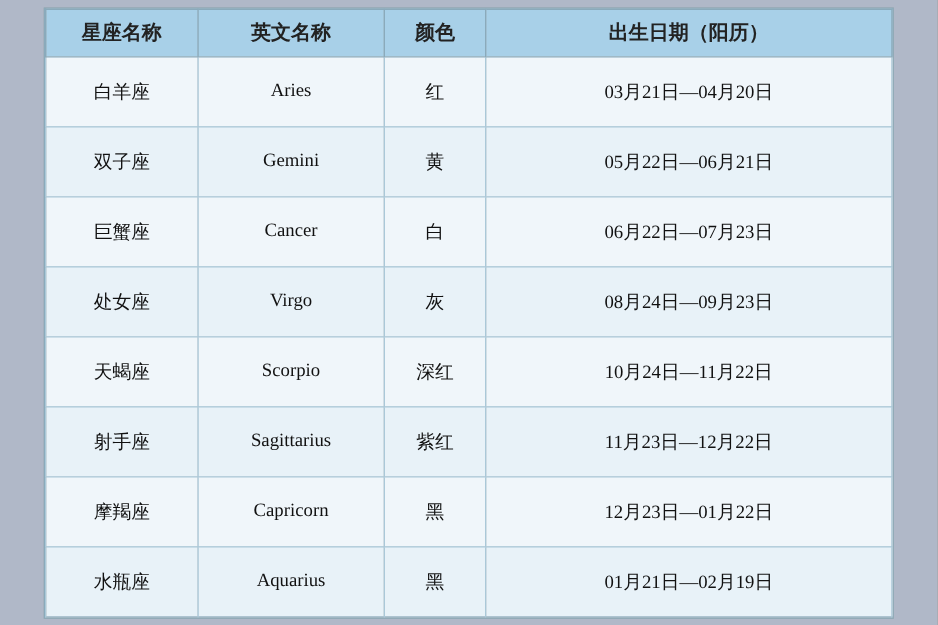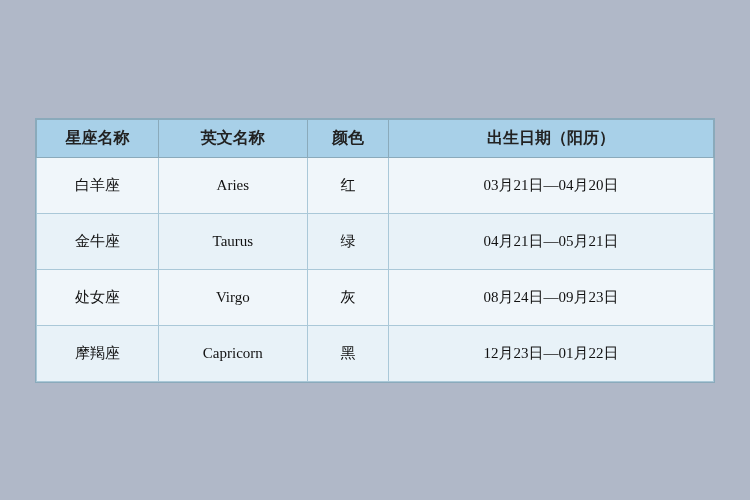--- a/index.html
+++ b/index.html
@@ -73,32 +73,56 @@
       </tr>
     </thead>
     <tbody id="table-body">
     <tr>
           <td>白羊座</td>
           <td>Aries</td>
           <td>红</td>
           <td>03月21日—04月20日</td>
         </tr>
         <tr>
-          <td>金牛座</td>
-          <td>Taurus</td>
-          <td>绿</td>
-          <td>04月21日—05月21日</td>
+          <td>双子座</td>
+          <td>Gemini</td>
+          <td>黄</td>
+          <td>05月22日—06月21日</td>
+        </tr>
+        <tr>
+          <td>巨蟹座</td>
+          <td>Cancer</td>
+          <td>白</td>
+          <td>06月22日—07月23日</td>
         </tr>
         <tr>
           <td>处女座</td>
           <td>Virgo</td>
           <td>灰</td>
           <td>08月24日—09月23日</td>
         </tr>
         <tr>
+          <td>天蝎座</td>
+          <td>Scorpio</td>
+          <td>深红</td>
+          <td>10月24日—11月22日</td>
+        </tr>
+        <tr>
+          <td>射手座</td>
+          <td>Sagittarius</td>
+          <td>紫红</td>
+          <td>11月23日—12月22日</td>
+        </tr>
+        <tr>
           <td>摩羯座</td>
           <td>Capricorn</td>
           <td>黑</td>
           <td>12月23日—01月22日</td>
+        </tr>
+        <tr>
+          <td>水瓶座</td>
+          <td>Aquarius</td>
+          <td>黑</td>
+          <td>01月21日—02月19日</td>
         </tr>
       </tbody>
   </table>
 </div>
 
 </body></html>

